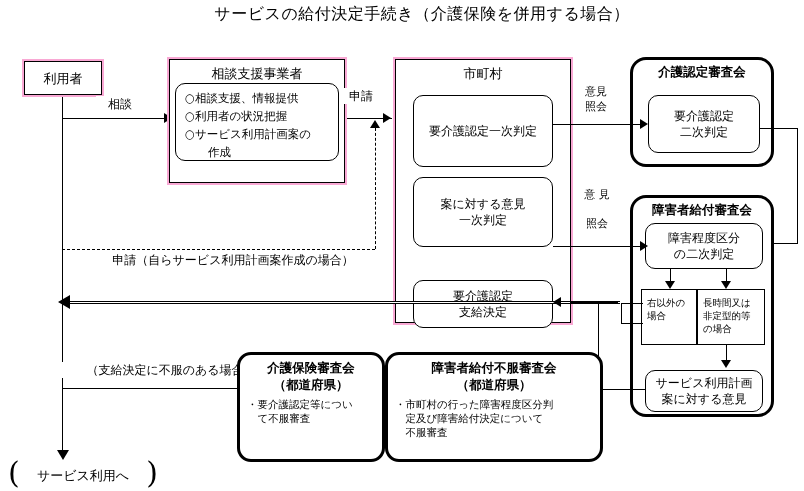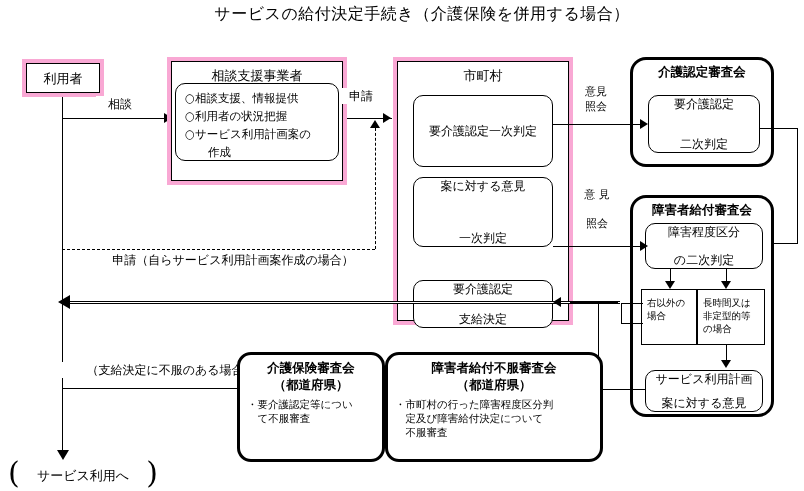--- a/index.html
+++ b/index.html
@@ -5,29 +5,29 @@
   html,body{margin:0;padding:0;background:#ffffff;}
   body{width:804px;height:491px;position:relative;
        font-family:"DejaVu Sans","Liberation Sans",sans-serif;color:#000;overflow:hidden;}
   #stage{position:absolute;left:0;top:0;width:804px;height:491px;}
   .abs{position:absolute;box-sizing:border-box;}
 
   
   .title{left:0;top:4px;width:804px;text-align:center;font-size:16px;letter-spacing:0.5px;margin-left:20px;}
 
   
-  .box-dbl{border:4px solid #f9a8d4;background:#fff;
+  .box-dbl{border:2px solid #f9a8d4;background:#fff;
            box-shadow:0 0 0 1px #000 inset; }
   .box-thin{border:1px solid #000;background:#fff;}
   .box-round{border:1px solid #000;border-radius:10px;background:#fff;}
   .box-round-thick{border:3px solid #000;border-radius:14px;background:#fff;}
   .box-round-thick2{border:3px solid #000;border-radius:16px;background:#fff;}
 
   .ctr{display:flex;align-items:center;justify-content:center;text-align:center;}
-  .colctr{display:flex;flex-direction:column;align-items:center;justify-content:space-between;text-align:center;}
+  .colctr{display:flex;flex-direction:column;align-items:center;justify-content:center;text-align:center;}
 
   .f11{font-size:11px;line-height:15px;}
   .f12{font-size:12px;line-height:16px;}
   .f13{font-size:13px;line-height:17px;}
   .f9{font-size:9.5px;line-height:13px;}
   .f10{font-size:10.5px;line-height:14px;}
   .bold{font-weight:bold;}
 
   
   .hline{background:#000;height:1px;}

